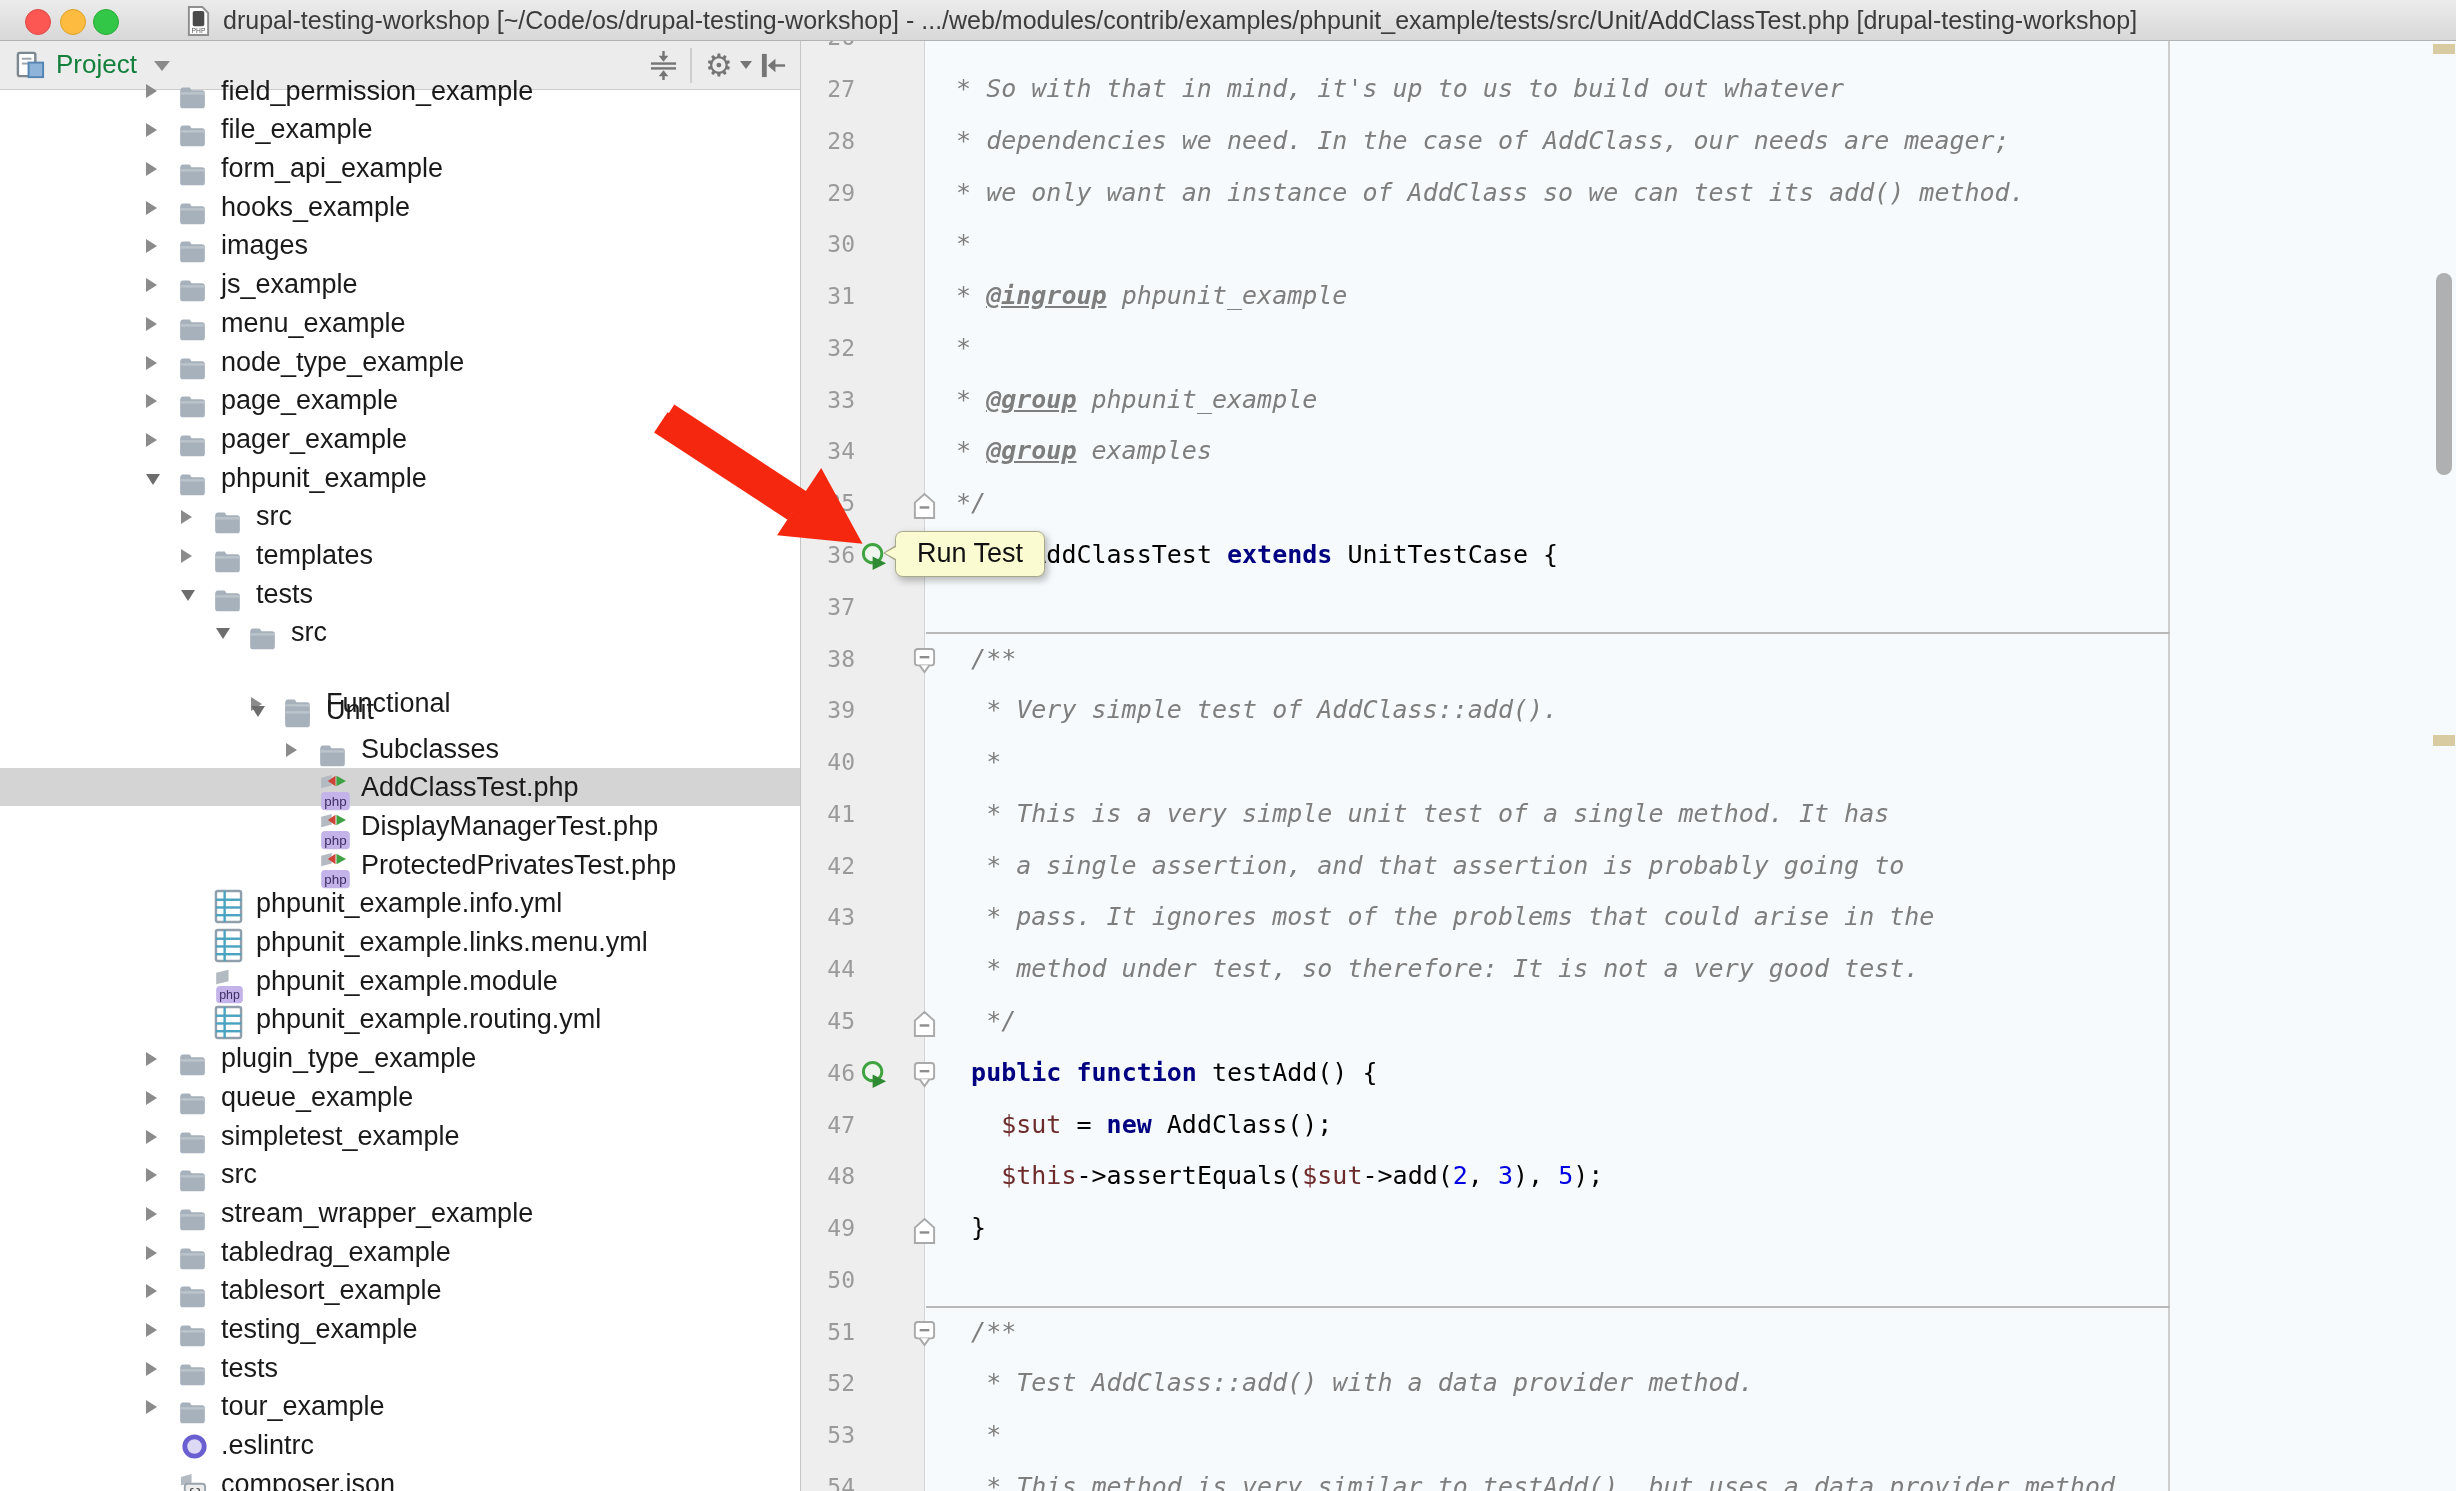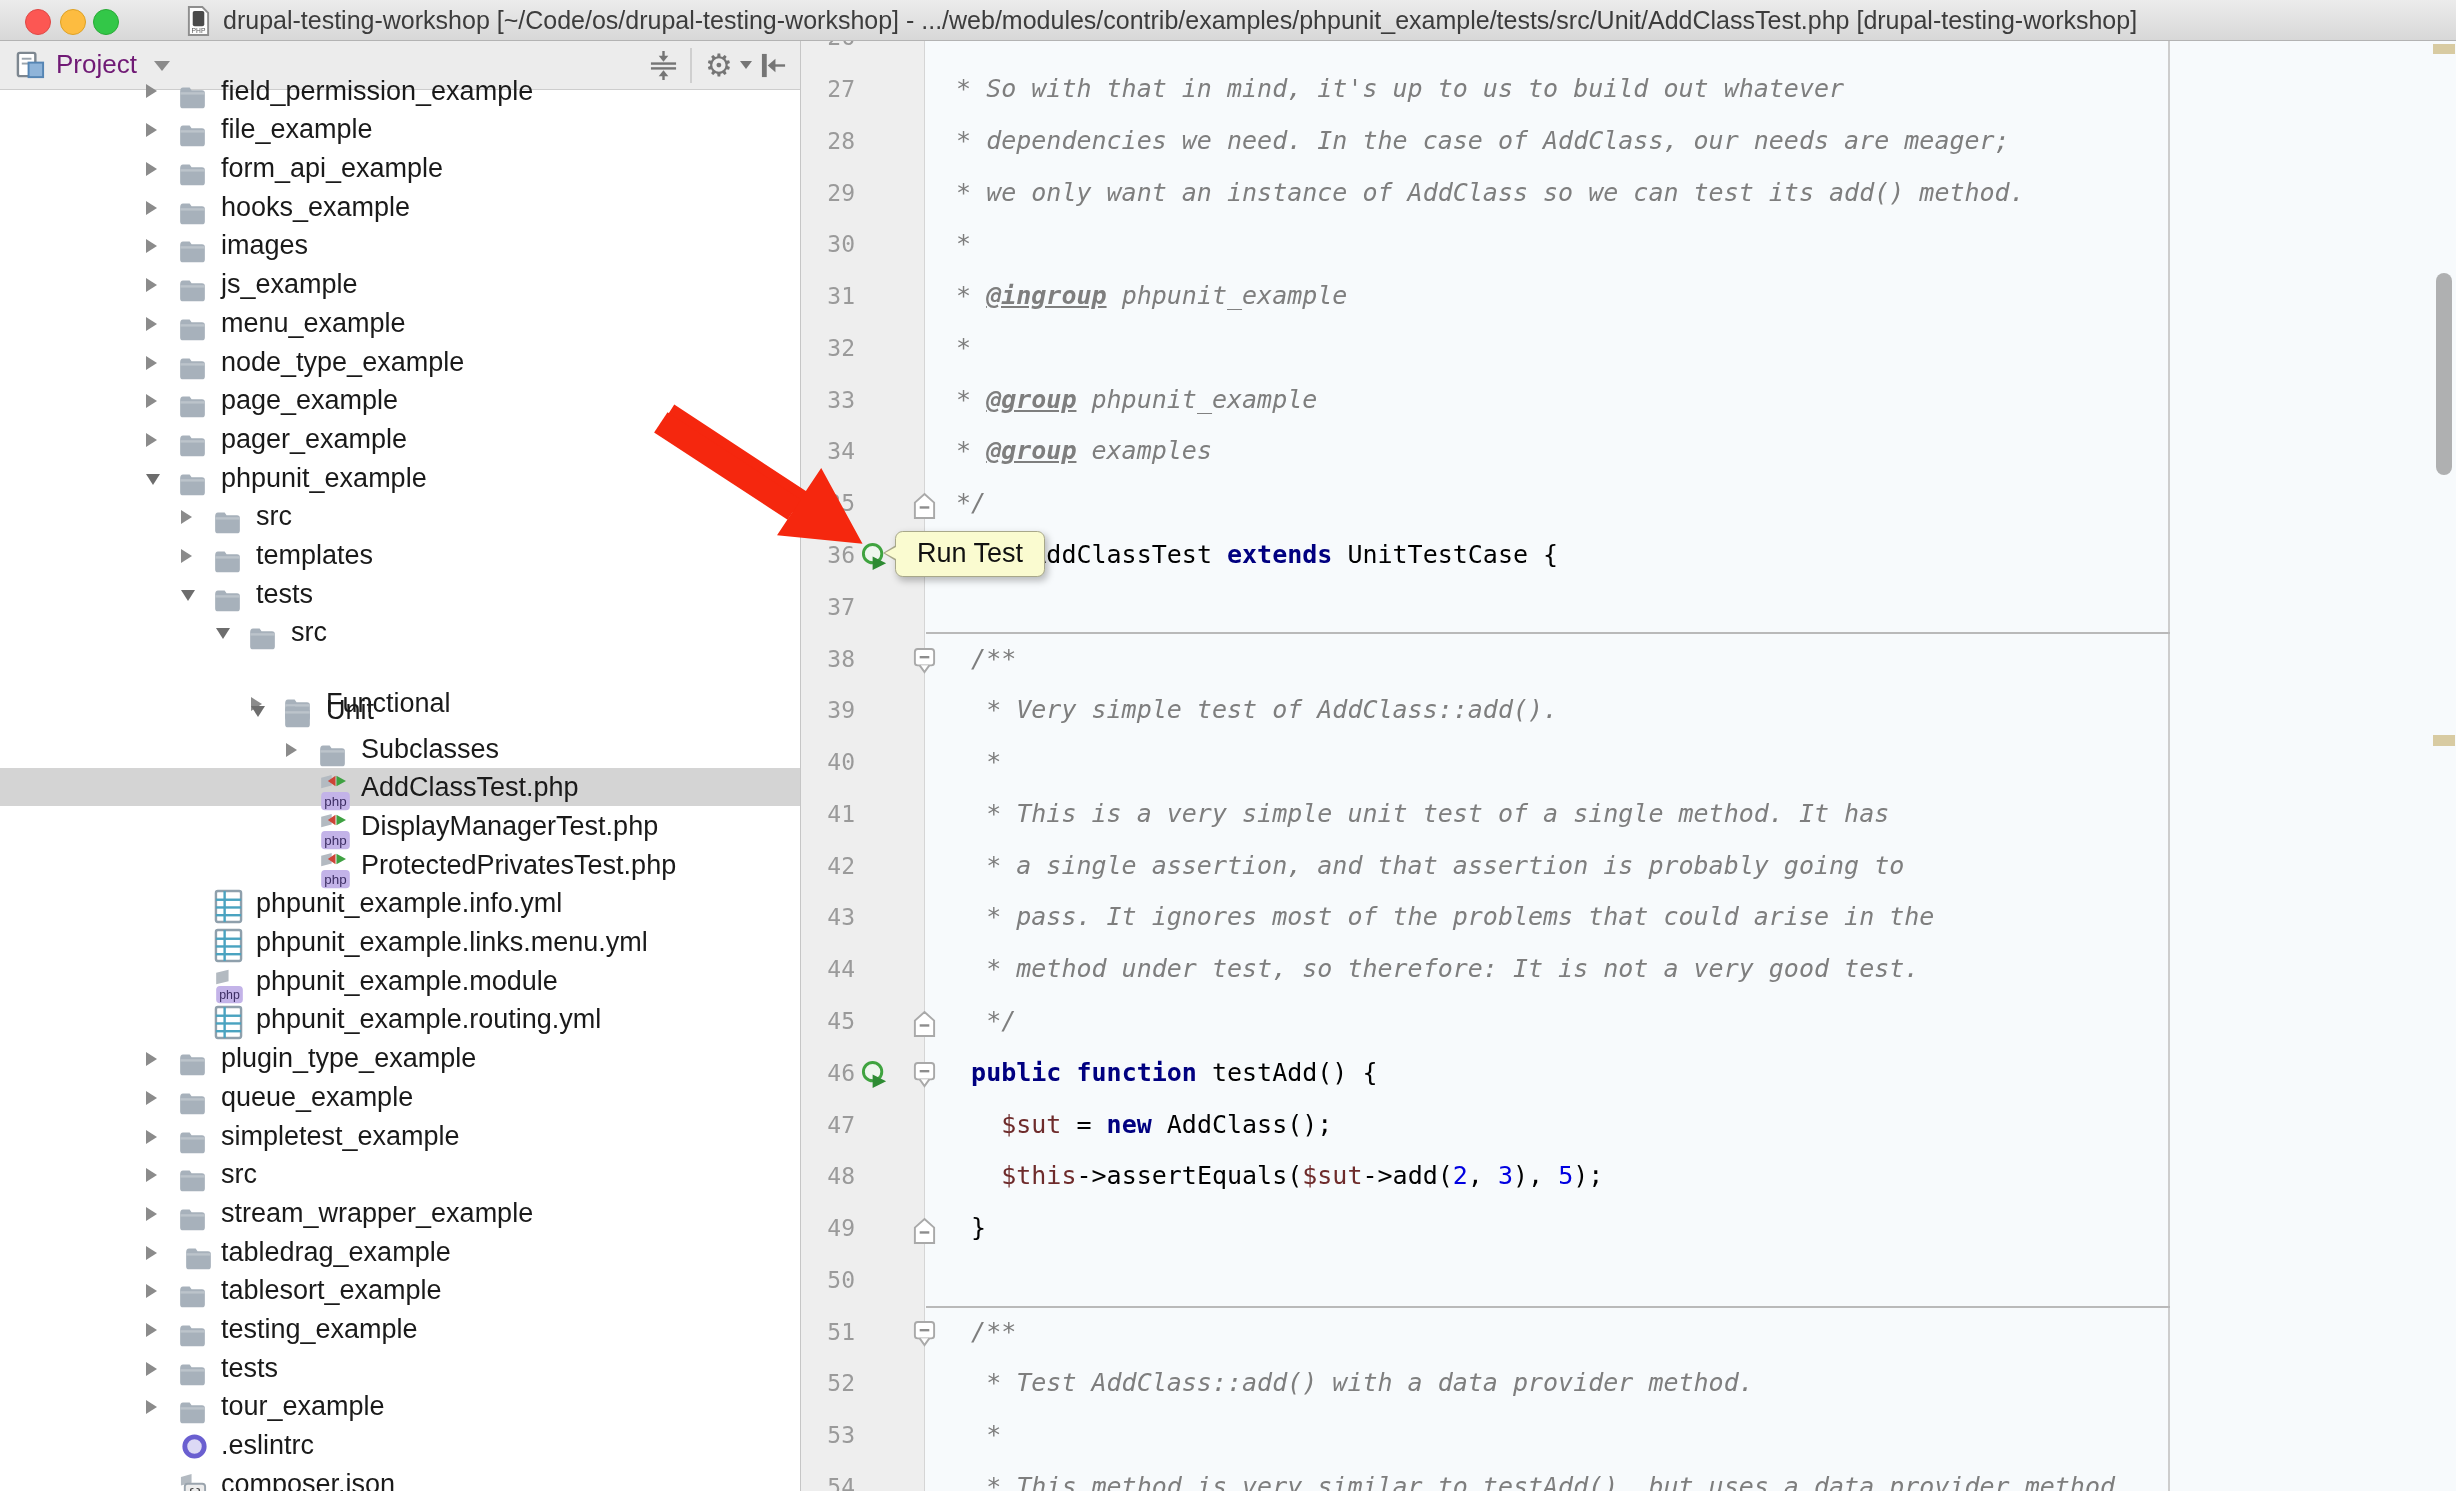--- a/index.html
+++ b/index.html
@@ -14,21 +14,21 @@
   .light.green{left:93px;background:#33c748;border:1px solid #27aa35;}
   .title-doc{position:absolute;left:186px;top:5.8px;width:25px;height:30px;}
   .title-text{position:absolute;left:223px;top:0;height:40px;line-height:40px;
               font-size:25px;color:#3c3c3c;white-space:nowrap;}
   
   .panel{position:absolute;left:0;top:40px;width:800px;height:1452px;background:#ffffff;
          border-right:1.9px solid #c6c6c6;overflow:hidden;z-index:4;}
   .panel-header{position:absolute;left:0;top:0;width:100%;height:49px;background:#ececec;
                 border-bottom:1.9px solid #cdcdcd;}
   .ph-icon{position:absolute;left:15.4px;top:9.6px;}
-  .ph-label{position:absolute;left:56px;top:0;height:34px;line-height:49px;font-size:26px;color:#701a75;}
+  .ph-label{position:absolute;left:56px;top:0;height:34px;line-height:49px;font-size:26px;color:#15803d;}
   .ph-chevron{position:absolute;left:154px;top:21px;width:0;height:0;
               border-left:8.6px solid transparent;border-right:8.6px solid transparent;border-top:10.6px solid #8a8a8a;}
   .ph-divider{position:absolute;left:690px;top:7.7px;width:1.9px;height:35px;background:#cfcfcf;}
   .ph-btn{position:absolute;top:9.6px;cursor:default;}
   .gear-glyph{font-size:31px;color:#757575;line-height:31px;}
   .gear-caret{position:absolute;left:35px;top:11.5px;width:0;height:0;border-left:6.7px solid transparent;
               border-right:6.7px solid transparent;border-top:8.6px solid #757575;}
   
   .tree{position:absolute;left:0;top:49px;right:0;bottom:0;}
   .trow{position:absolute;left:0;width:100%;height:38px;}
@@ -372,21 +372,21 @@
           <span class="tlabel" style="left: 221px;">src</span>
         </div>
         <div class="trow" style="top: 1105px;">
           <span class="chev collapsed" style="left: 146px;"></span>
           <span class="ticon" style="left: 179px;"><svg width="27" height="38" viewBox="0 0 28 40">
               <path d="M1 15 Q1 11 4 11 L11 11 L13 14 L24 14 Q27 14 27 17 L27 30 Q27 33 24 33 L4 33 Q1 33 1 30 Z" fill="#a7b1bb"></path>
               <rect x="1" y="16" width="26" height="2.5" fill="#bcc4cb"></rect>
             </svg></span>
           <span class="tlabel" style="left: 221px;">stream_wrapper_example</span>
         </div>
-        <div class="trow" style="top: 1144px; text-align: right;">
+        <div class="trow" style="top: 1144px;">
           <span class="chev collapsed" style="left: 146px;"></span>
           <span class="ticon" style="left: 179px;"><svg width="27" height="38" viewBox="0 0 28 40">
               <path d="M1 15 Q1 11 4 11 L11 11 L13 14 L24 14 Q27 14 27 17 L27 30 Q27 33 24 33 L4 33 Q1 33 1 30 Z" fill="#a7b1bb"></path>
               <rect x="1" y="16" width="26" height="2.5" fill="#bcc4cb"></rect>
             </svg></span>
           <span class="tlabel" style="left: 221px;">tabledrag_example</span>
         </div>
         <div class="trow" style="top: 1182px;">
           <span class="chev collapsed" style="left: 146px;"></span>
           <span class="ticon" style="left: 179px;"><svg width="27" height="38" viewBox="0 0 28 40">

